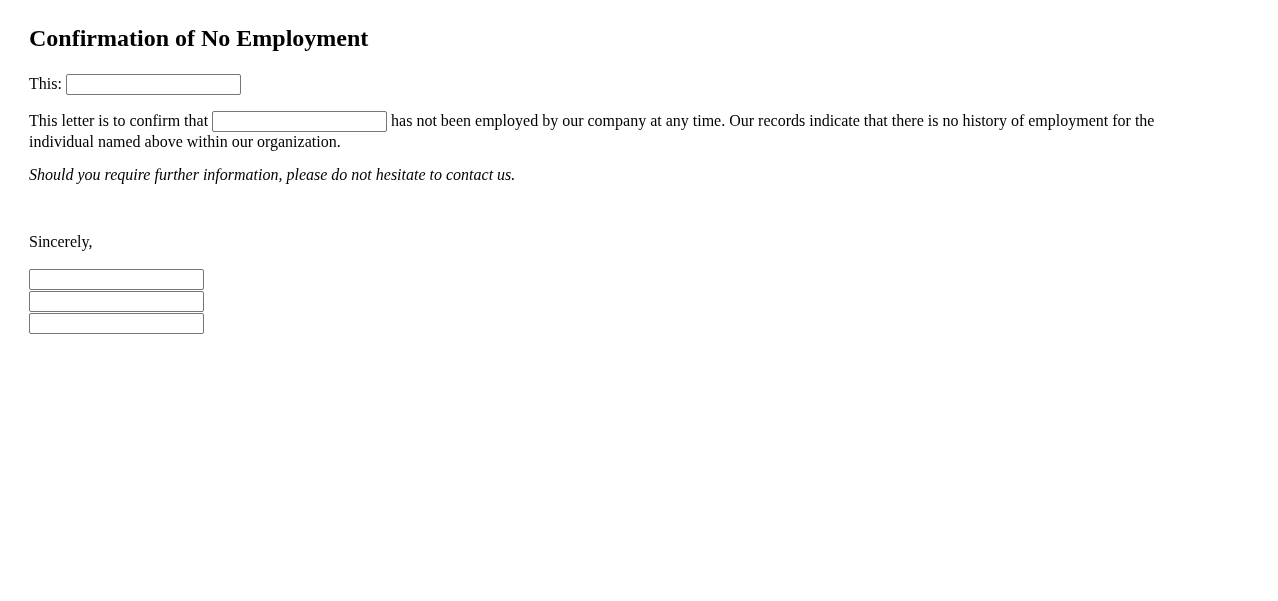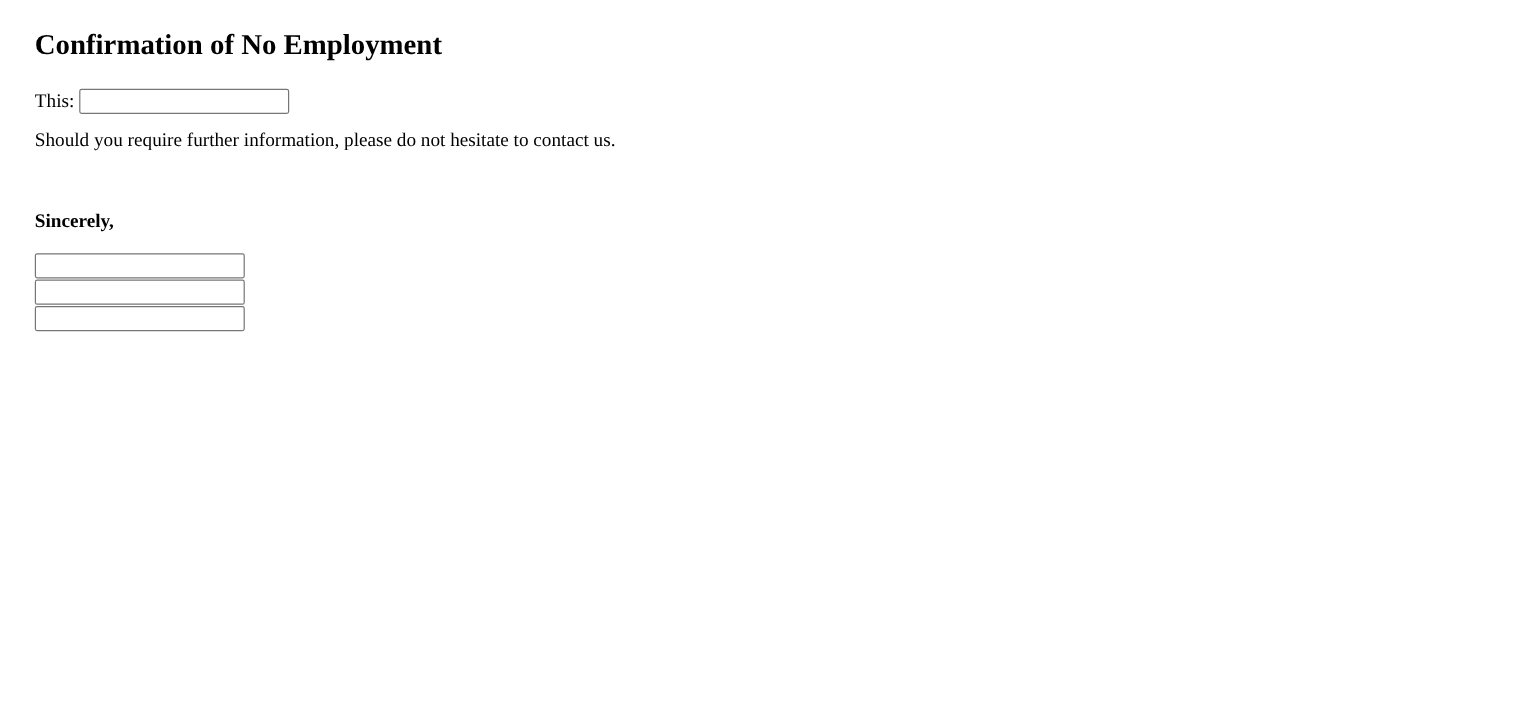--- a/index.html
+++ b/index.html
@@ -18,22 +18,22 @@
   }
   .doc-title {
     font-size: 24px;
     font-weight: bold;
     line-height: 28px;
     margin: 0;
   }
   .date-line   { margin: 22px 0 0 0; }
   .salutation  { margin: 13px 0 0 0; line-height: 18px; }
   .body-par    { margin: 16px 0 0 0; line-height: 20px; }
-  .closing     { margin: 14px 0 0 0; line-height: 18px; }
-  .signoff     { margin: 49px 0 0 0; line-height: 18px; font-weight: bold; }
+  .closing     { margin: 14px 0 0 0; line-height: 18px; font-style: italic; }
+  .signoff     { margin: 49px 0 0 0; line-height: 18px; }
   .signature-block { margin: 17px 0 0 0; line-height: 22px; }
 
   input.text-input {
     box-sizing: border-box;
     width: 175px;
     height: 21px;
     margin: 0;
     padding: 1px 2px;
     border: 1px solid #767676;
     border-radius: 2px;
@@ -49,20 +49,24 @@
 
 <div class="page">
 
   <h1 class="doc-title">Confirmation of No Employment</h1>
 
   <p class="date-line"><span>This:</span>
     <input type="text" class="text-input" value="" style="">
   </p>
 
 
+  <p class="body-par"><span>This letter is to confirm that</span>
+    <input type="text" class="text-input" value="" style="">
+    <span>has not been employed by our company at any time. Our records indicate that there is no history of employment for the individual named above within our organization.</span>
+  </p>
 
   <p class="closing">Should you require further information, please do not hesitate to contact us.</p>
 
   <p class="signoff">Sincerely,</p>
 
   <div class="signature-block">
     <input type="text" class="text-input" value="" style=""><br>
     <input type="text" class="text-input" value="" style=""><br>
     <input type="text" class="text-input" value="" style="">
   </div>

